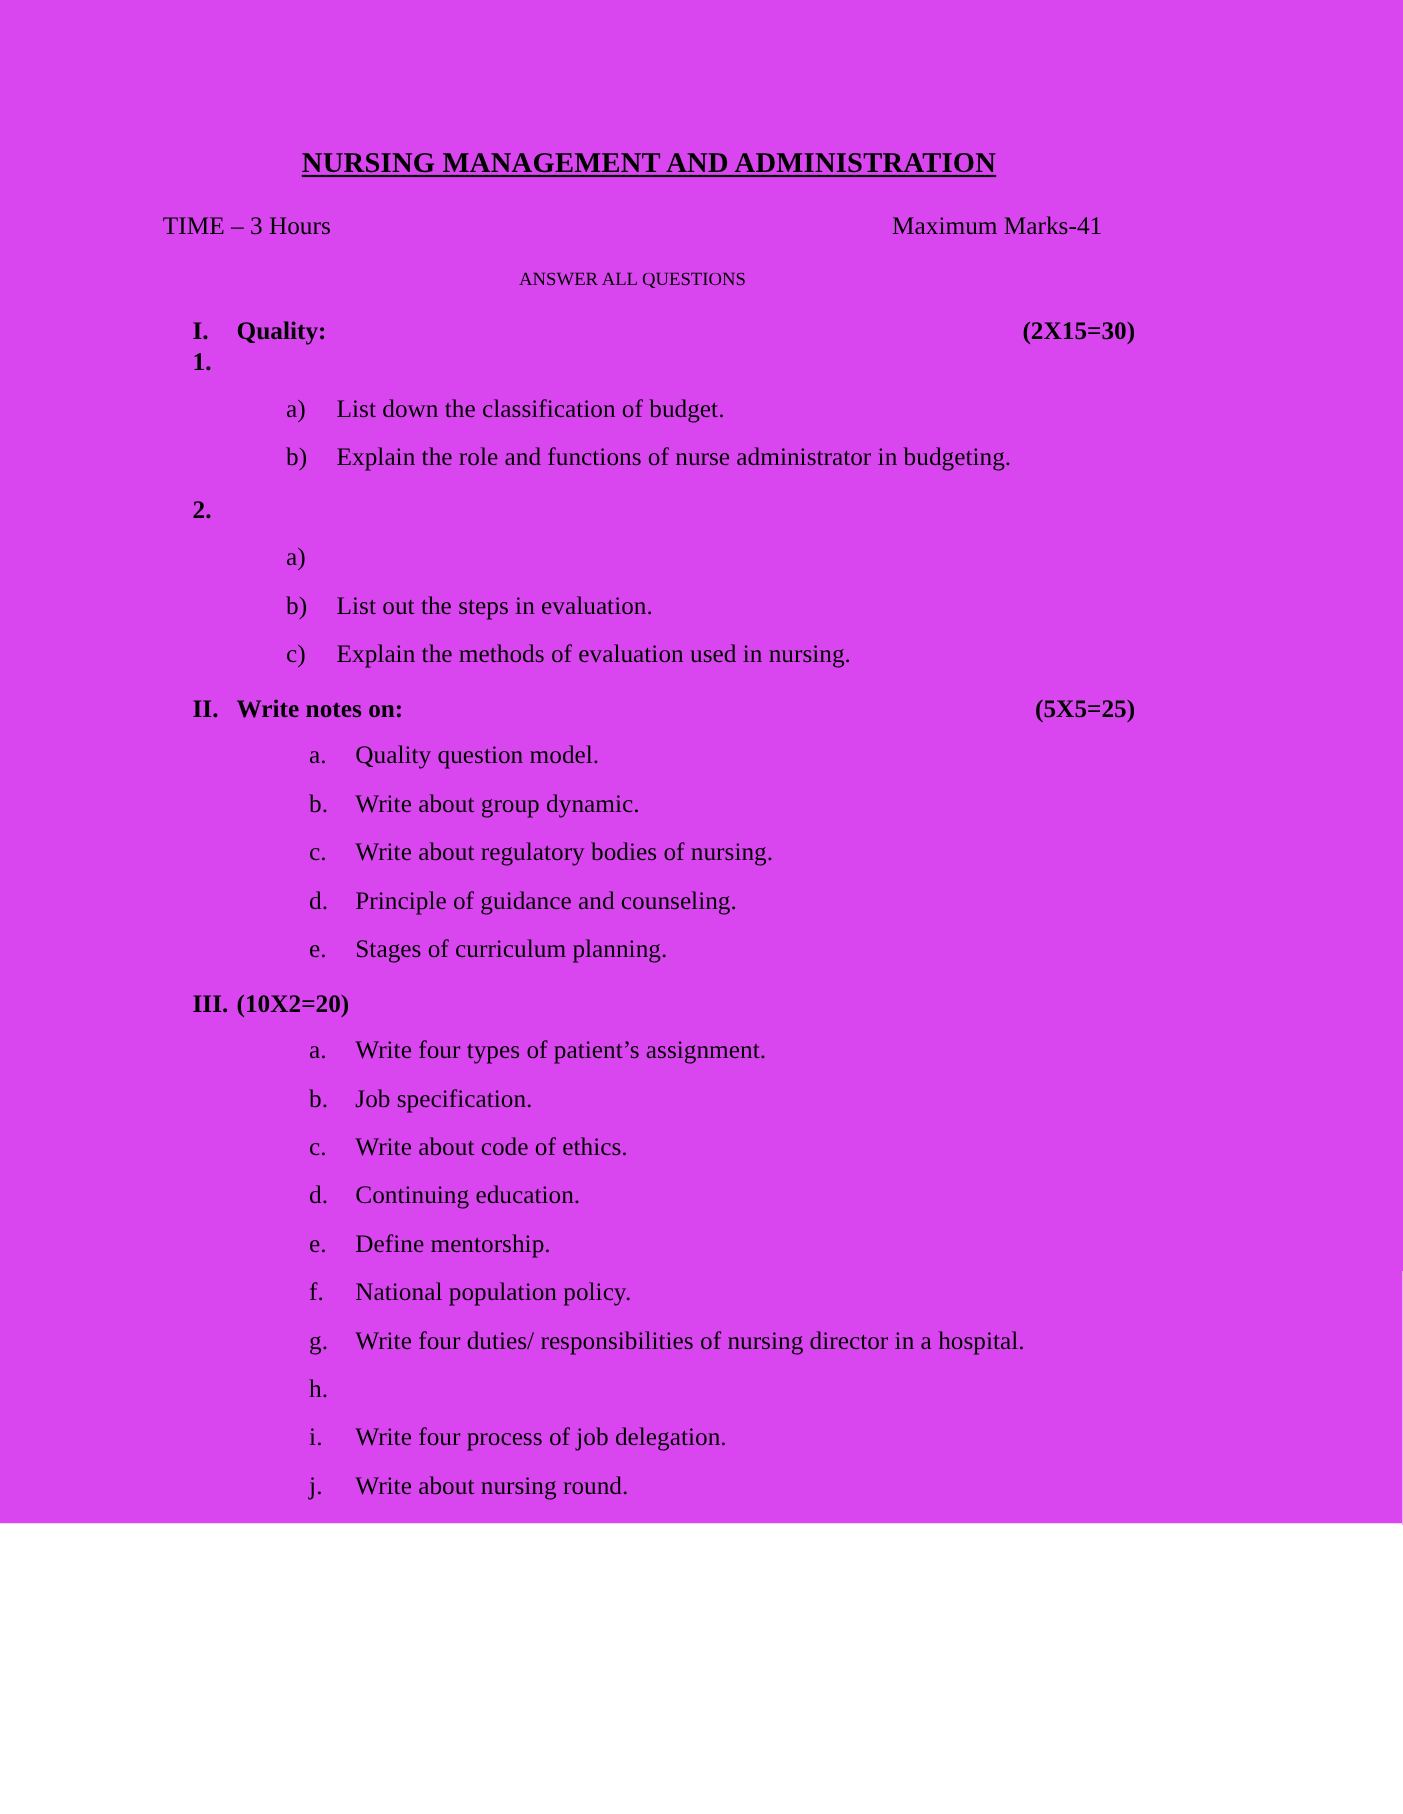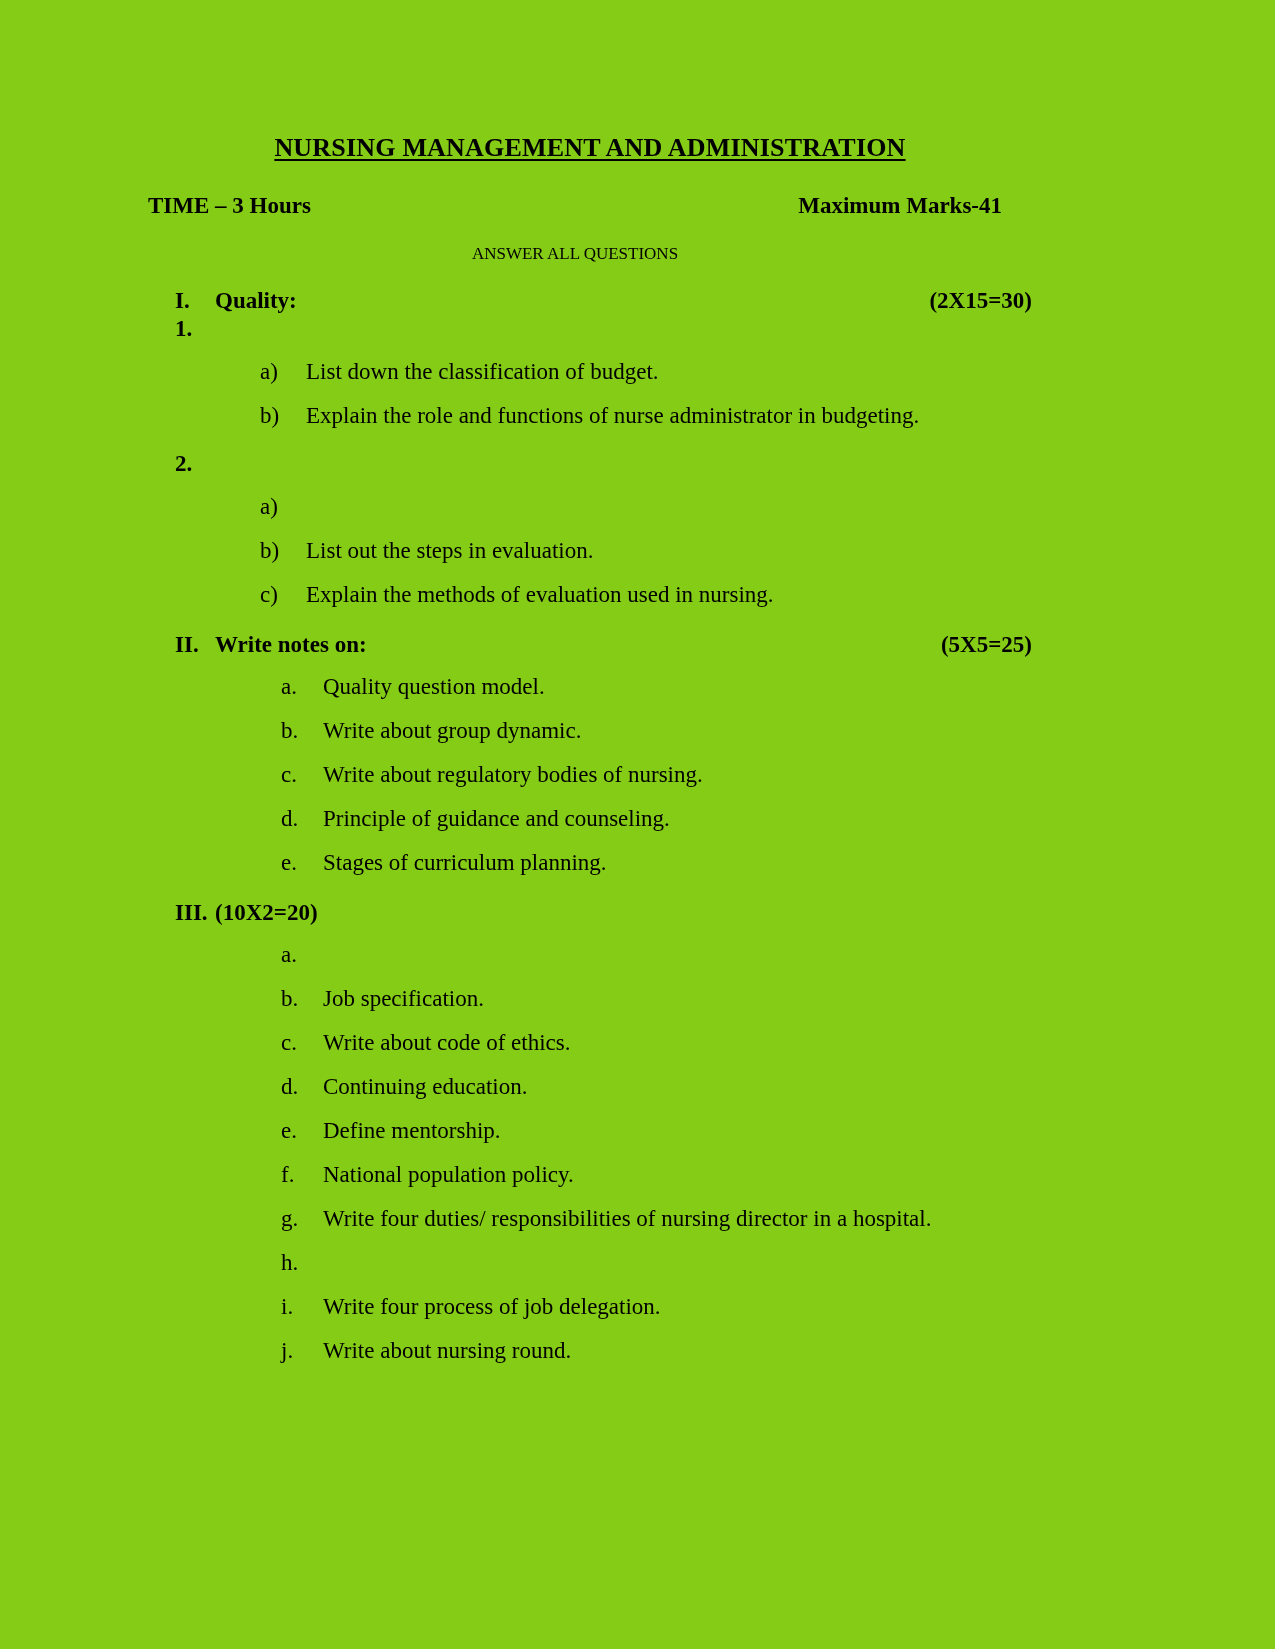--- a/index.html
+++ b/index.html
@@ -8,23 +8,23 @@
     padding: 0;
     background: #ffffff;
   }
   body {
     font-family: "Liberation Serif", "DejaVu Serif", serif;
     color: #000000;
   }
   .page {
     position: relative;
     width: 1275px;
-    height: 1649px;
+    height: 1385px;
     margin: 0 auto;
-    background: #84cc16;
+    background: #d946ef;
     overflow: hidden;
   }
   .content {
     position: absolute;
     left: 145px;
     top: 132px;
     width: 890px;
   }
 
   
@@ -44,21 +44,20 @@
 
   
   .meta-row {
     display: flex;
     justify-content: space-between;
     align-items: flex-end;
     font-size: 23px;
     margin-top: 28px;
     padding-right: 33px;
     padding-left: 3px;
-    font-weight: bold;
   }
   .meta-row .time,
   .meta-row .maxmarks { white-space: pre; }
 
   
   .answer-all {
     text-align: center;
     font-weight: normal;
     font-size: 17px;
     margin-top: 25px;
@@ -207,20 +206,21 @@
     </ul>
 
     <div class="section-head">
       <div class="roman">III.</div>
       <div class="sec-marks">(10X2=20)</div>
     </div>
 
     <ul class="sublist dotted">
       <li>
         <span class="marker">a.</span>
+        <span class="itext">Write four types of patient’s assignment.</span>
       </li>
       <li>
         <span class="marker">b.</span>
         <span class="itext">Job specification.</span>
       </li>
       <li>
         <span class="marker">c.</span>
         <span class="itext">Write about code of ethics.</span>
       </li>
       <li>

